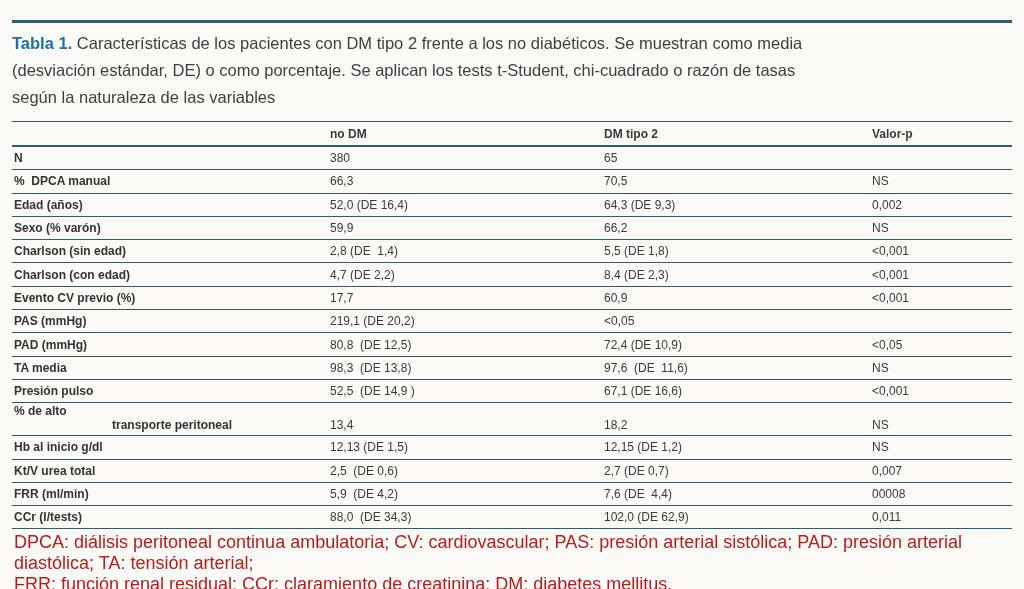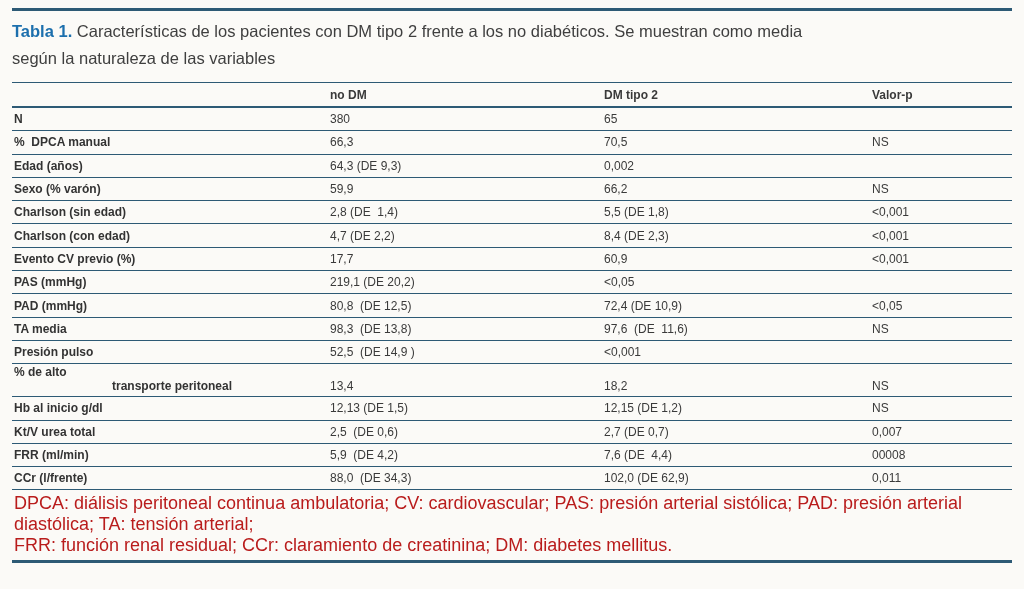--- a/index.html
+++ b/index.html
@@ -7,20 +7,21 @@
     width: 1024px; height: 589px;
     overflow: hidden;
     background: #fbfaf7;
     font-family: "Liberation Sans", "DejaVu Sans", sans-serif;
     color: #3a3a3a;
   }
   .page {
     width: 1024px; height: 504px;
     padding: 8px 12px 12px 12px;
     position: relative;
+    margin-top: 12px;
   }
   .rule-thick {
     height: 3px;
     background: #2d5a75;
     border: none;
   }
   .title-block {
     margin-top: 7px;
     font-size: 16.5px;
     line-height: 27px;
@@ -75,20 +76,21 @@
 </style>
 </head>
 <body>
 
 <div class="page">
 
   <div class="rule-thick"></div>
 
   <div class="title-block">
     <div><span class="title-prefix">Tabla 1.</span> <span>Características de los pacientes con DM tipo 2 frente a los no diabéticos. Se muestran como media</span></div>
+    <div>(desviación estándar, DE) o como porcentaje. Se aplican los tests t-Student, chi-cuadrado o razón de tasas</div>
     <div>según la naturaleza de las variables</div>
   </div>
 
   <div class="table-wrap">
     <div class="trow header">
       <div class="cell label"></div>
       <div class="cell">no DM</div>
       <div class="cell">DM tipo 2</div>
       <div class="cell">Valor-p</div>
     </div>
@@ -100,20 +102,21 @@
           <div class="cell "></div>
         </div>
         <div class="trow">
           <div class="cell label">%  DPCA manual</div>
           <div class="cell ">66,3</div>
           <div class="cell ">70,5</div>
           <div class="cell ">NS</div>
         </div>
         <div class="trow">
           <div class="cell label">Edad (años)</div>
+          <div class="cell ">52,0 (DE 16,4)</div>
           <div class="cell ">64,3 (DE 9,3)</div>
           <div class="cell ">0,002</div>
         </div>
         <div class="trow">
           <div class="cell label">Sexo (% varón)</div>
           <div class="cell ">59,9</div>
           <div class="cell ">66,2</div>
           <div class="cell ">NS</div>
         </div>
         <div class="trow">
@@ -147,20 +150,21 @@
         </div>
         <div class="trow">
           <div class="cell label">TA media</div>
           <div class="cell ">98,3  (DE 13,8)</div>
           <div class="cell ">97,6  (DE  11,6)</div>
           <div class="cell ">NS</div>
         </div>
         <div class="trow">
           <div class="cell label">Presión pulso</div>
           <div class="cell ">52,5  (DE 14,9 )</div>
+          <div class="cell ">67,1 (DE 16,6)</div>
           <div class="cell ">&lt;0,001</div>
         </div>
         <div class="trow two-line">
           <div class="cell label">% de alto<span class="l2">transporte peritoneal</span></div>
           <div class="cell ">13,4</div>
           <div class="cell ">18,2</div>
           <div class="cell ">NS</div>
         </div>
         <div class="trow">
           <div class="cell label">Hb al inicio g/dl</div>
@@ -174,21 +178,21 @@
           <div class="cell ">2,7 (DE 0,7)</div>
           <div class="cell ">0,007</div>
         </div>
         <div class="trow">
           <div class="cell label">FRR (ml/min)</div>
           <div class="cell ">5,9  (DE 4,2)</div>
           <div class="cell ">7,6 (DE  4,4)</div>
           <div class="cell ">00008</div>
         </div>
         <div class="trow">
-          <div class="cell label">CCr (l/frente)</div>
+          <div class="cell label">CCr (l/tests)</div>
           <div class="cell ">88,0  (DE 34,3)</div>
           <div class="cell ">102,0 (DE 62,9)</div>
           <div class="cell ">0,011</div>
         </div>
       </div>
   </div>
 
   <div class="footnote">
     <div>DPCA: diálisis peritoneal continua ambulatoria; CV: cardiovascular; PAS: presión arterial sistólica; PAD: presión arterial diastólica; TA: tensión arterial;</div>
     <div>FRR: función renal residual; CCr: claramiento de creatinina; DM: diabetes mellitus.</div>

